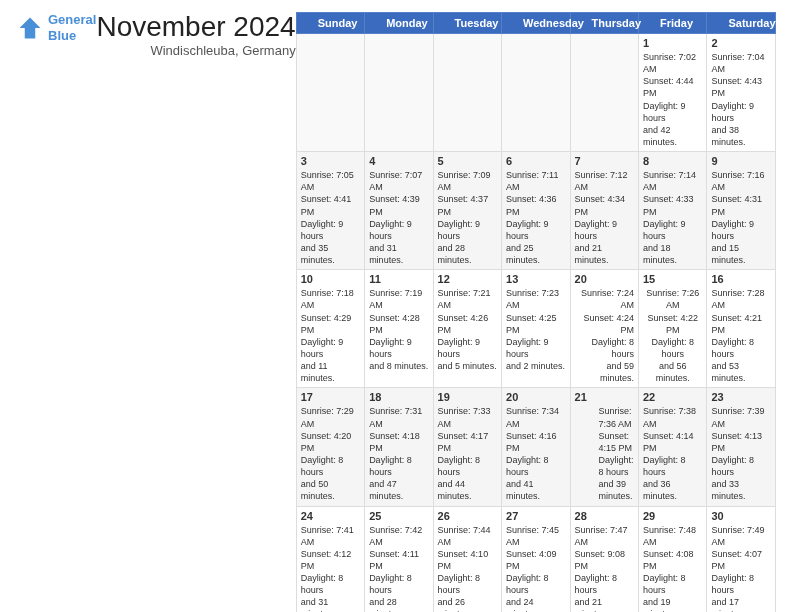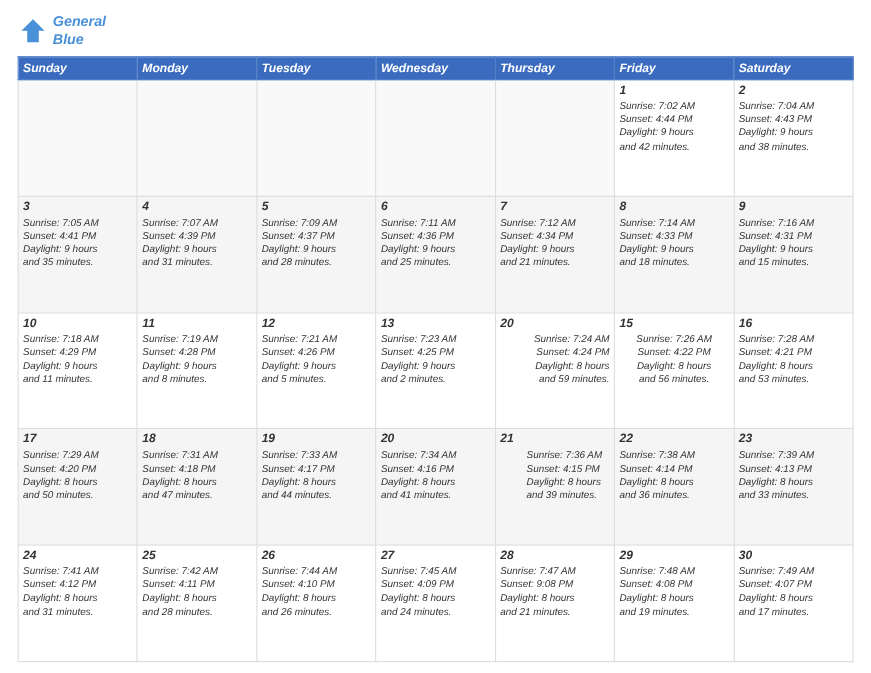--- a/index.html
+++ b/index.html
@@ -8,22 +8,21 @@
       background: #fff;
       width: 792px;
       height: 612px;
       overflow: hidden;
     }
     .page {
       width: 792px;
       height: 612px;
       padding: 12px 16px 10px 16px;
       display: flex;
-      flex-direction: column;
-      font-style: italic;
+      flex-direction: row;
     }
     .header {
       display: flex;
       justify-content: space-between;
       align-items: flex-start;
       margin-bottom: 8px;
     }
     .logo {
       display: flex;
       align-items: center;
@@ -59,21 +58,21 @@
       flex: 1;
       border-collapse: collapse;
       width: 100%;
       table-layout: fixed;
     }
     .calendar thead tr th {
       background: #3a6bbf;
       color: #fff;
       font-size: 11px;
       font-weight: bold;
-      padding: 4px 4px;
+      padding: 4px 21px;
       text-align: left;
       border: 1px solid #5580c8;
     }
     .calendar tbody tr td {
       border: 1px solid #ddd;
       vertical-align: top;
       padding: 3px 4px;
       font-size: 9.5px;
       color: #333;
       background: #fff;
@@ -104,20 +103,24 @@
   <div class="header">
     <div class="logo">
       <svg class="logo-icon" viewBox="0 0 32 32">
         <polygon points="16,4 28,16 22,16 22,28 10,28 10,16 4,16" fill="#4a90d9"></polygon>
       </svg>
       <div class="logo-text">
         <div><span>General</span></div>
         <div><span style="color:#4a90d9">Blue</span></div>
       </div>
     </div>
+    <div class="title-block">
+      <div class="month-title">November 2024</div>
+      <div class="location">Windischleuba, Germany</div>
+    </div>
   </div>
   <table class="calendar">
     <thead>
       <tr>
           <th>Sunday</th>
           <th>Monday</th>
           <th>Tuesday</th>
           <th>Wednesday</th>
           <th>Thursday</th>
           <th>Friday</th>

